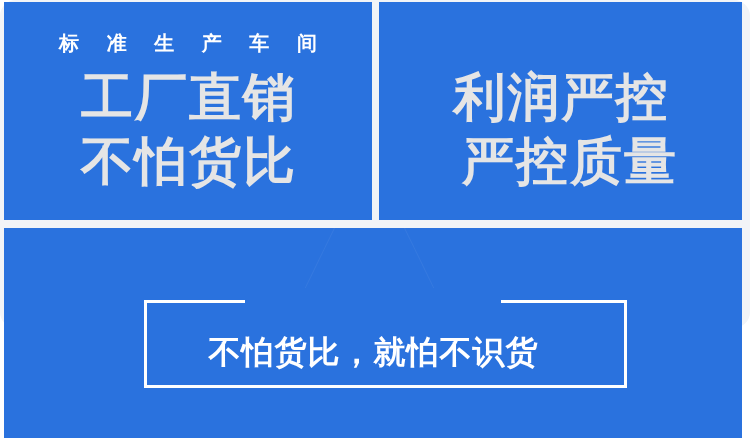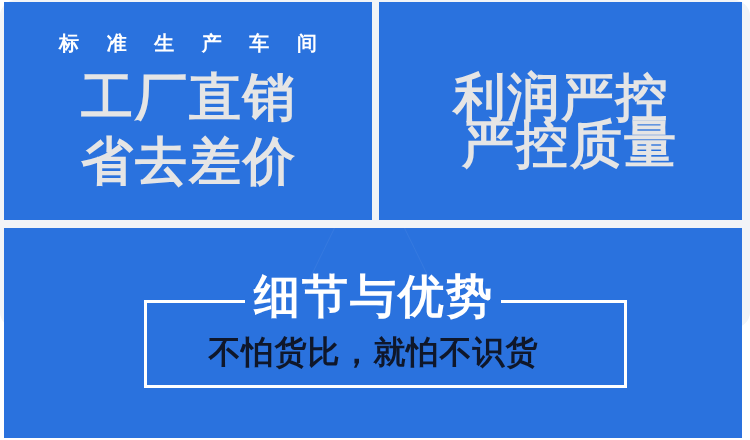--- a/index.html
+++ b/index.html
@@ -91,21 +91,21 @@
     line-height: 60px;
     letter-spacing: 2px;
     text-indent: 2px;
     white-space: nowrap;
     user-select: none;
   }
 
   #panel-factory .headline.line-1 { top: 65px; }
   #panel-factory .headline.line-2 { top: 129px; }
   #panel-quality .headline.line-1 { top: 65px; }
-  #panel-quality .headline.line-2 { top: 112px; padding-left: 17px; }
+  #panel-quality .headline.line-2 { top: 129px; padding-left: 17px; }
 
   
   #detail-frame {
     position: absolute;
     left: 140px;
     top: 72px;
     width: 483px;
     height: 88px;
     border: 3px solid #ffffff;
     box-sizing: border-box;
@@ -139,21 +139,21 @@
     background: #2a72de;
     z-index: 2;
   }
 
   #detail-subtitle {
     position: absolute;
     left: 0;
     right: 0;
     top: 105px;
     text-align: center;
-    color: #0f172a;
+    color: #ffffff;
     font-weight: bold;
     font-size: 32px;
     line-height: 38px;
     letter-spacing: 1px;
     text-indent: 1px;
     white-space: nowrap;
     user-select: none;
     z-index: 3;
   }
 
@@ -165,34 +165,33 @@
   }
 </style>
 </head>
 <body>
 
 <div id="banner">
 
   <div class="panel" id="panel-factory">
     <div class="eyebrow">标 准 生 产 车 间</div>
     <div class="headline line-1">工厂直销</div>
-    <div class="headline line-2">省去差价</div>
+    <div class="headline line-2">不怕货比</div>
   </div>
 
   <div class="panel" id="panel-quality">
     <div class="headline line-1">利润严控</div>
     <div class="headline line-2">严控质量</div>
   </div>
 
   <div class="panel" id="panel-details">
 
     <div class="deco-line" style="left:330px; top:0px; width:1px; height:70px; transform:rotate(26deg); transform-origin:top center;"></div>
     <div class="deco-line" style="left:400px; top:0px; width:1px; height:70px; transform:rotate(-26deg); transform-origin:top center;"></div>
 
     <div id="detail-frame"></div>
     <div id="detail-title-mask"></div>
 
-    <div id="detail-title">细节与优势</div>
 
     <div id="detail-subtitle">不怕货比，就怕不识货</div>
   </div>
 
 </div>
 
 </body></html>

